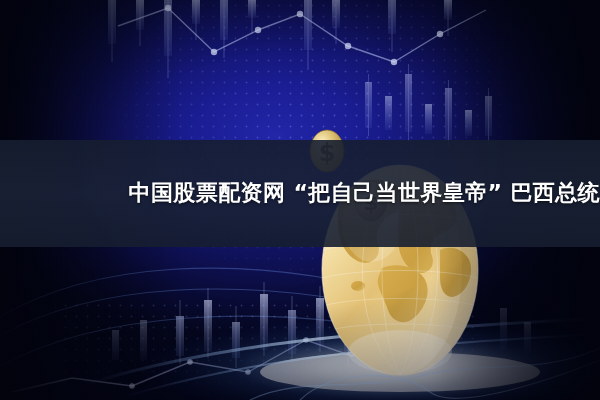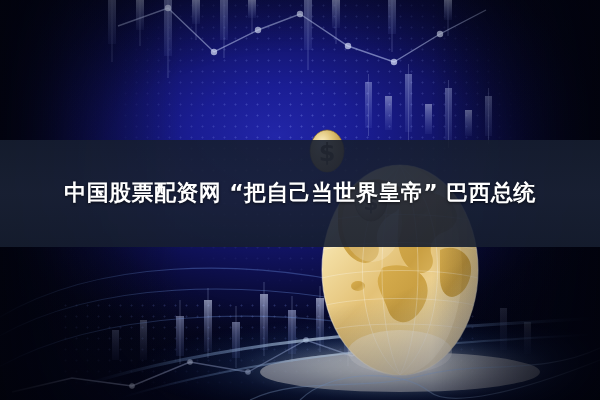--- a/index.html
+++ b/index.html
@@ -61,21 +61,21 @@
     left: 0; top: 140px;
     width: 600px; height: 107px;
     background: linear-gradient(180deg, rgba(22,30,48,0.90) 0%, rgba(26,34,54,0.90) 50%, rgba(22,30,48,0.90) 100%);
   }
   .headline {
     position: absolute;
     left: 0; top: 140px;
     width: 600px; height: 107px;
     display: flex;
     flex-direction: column;
-    align-items: center;
+    align-items: flex-end;
     justify-content: center;
     gap: 6px;
     color: #ffffff;
     font-size: 22px;
     font-weight: bold;
     letter-spacing: 0.4px;
     text-shadow: 0 1px 3px rgba(0,0,0,0.65);
     white-space: nowrap;
   }
   .headline .ln { line-height: 1.12; }

